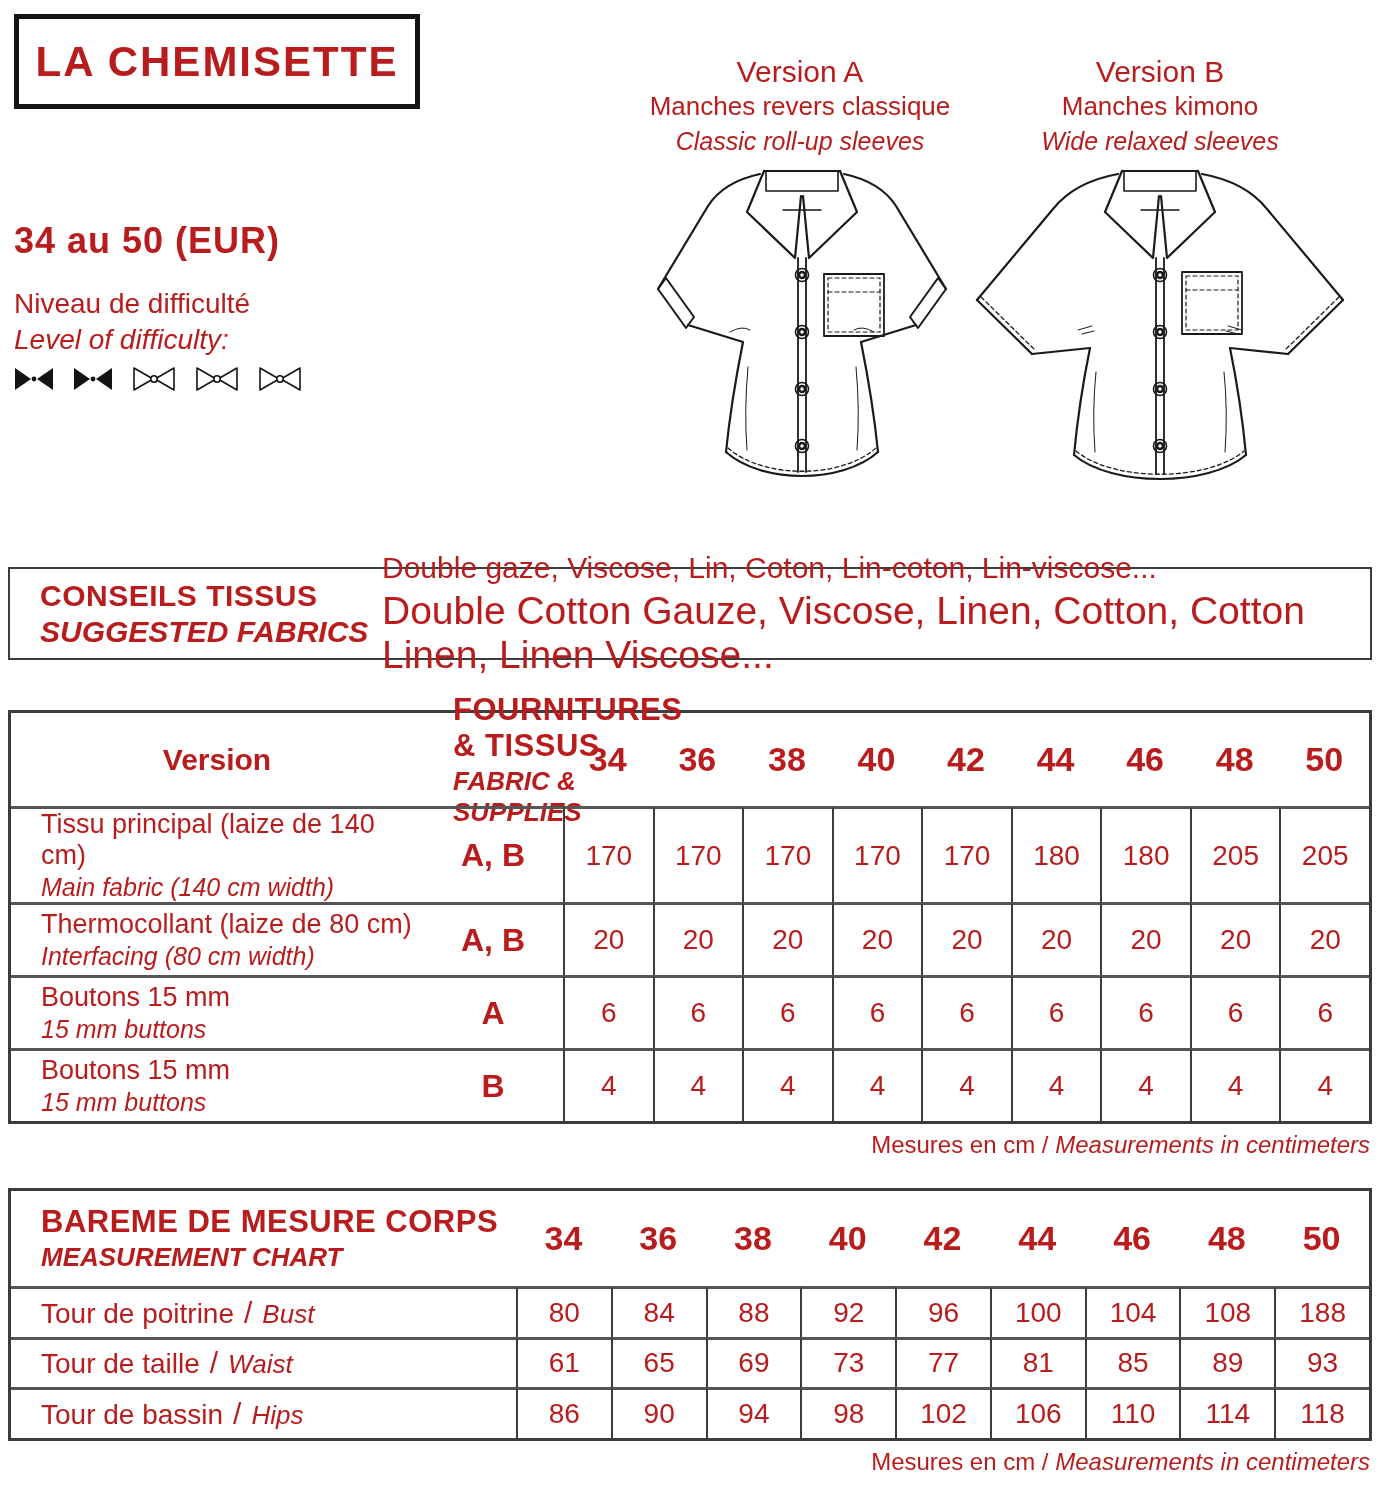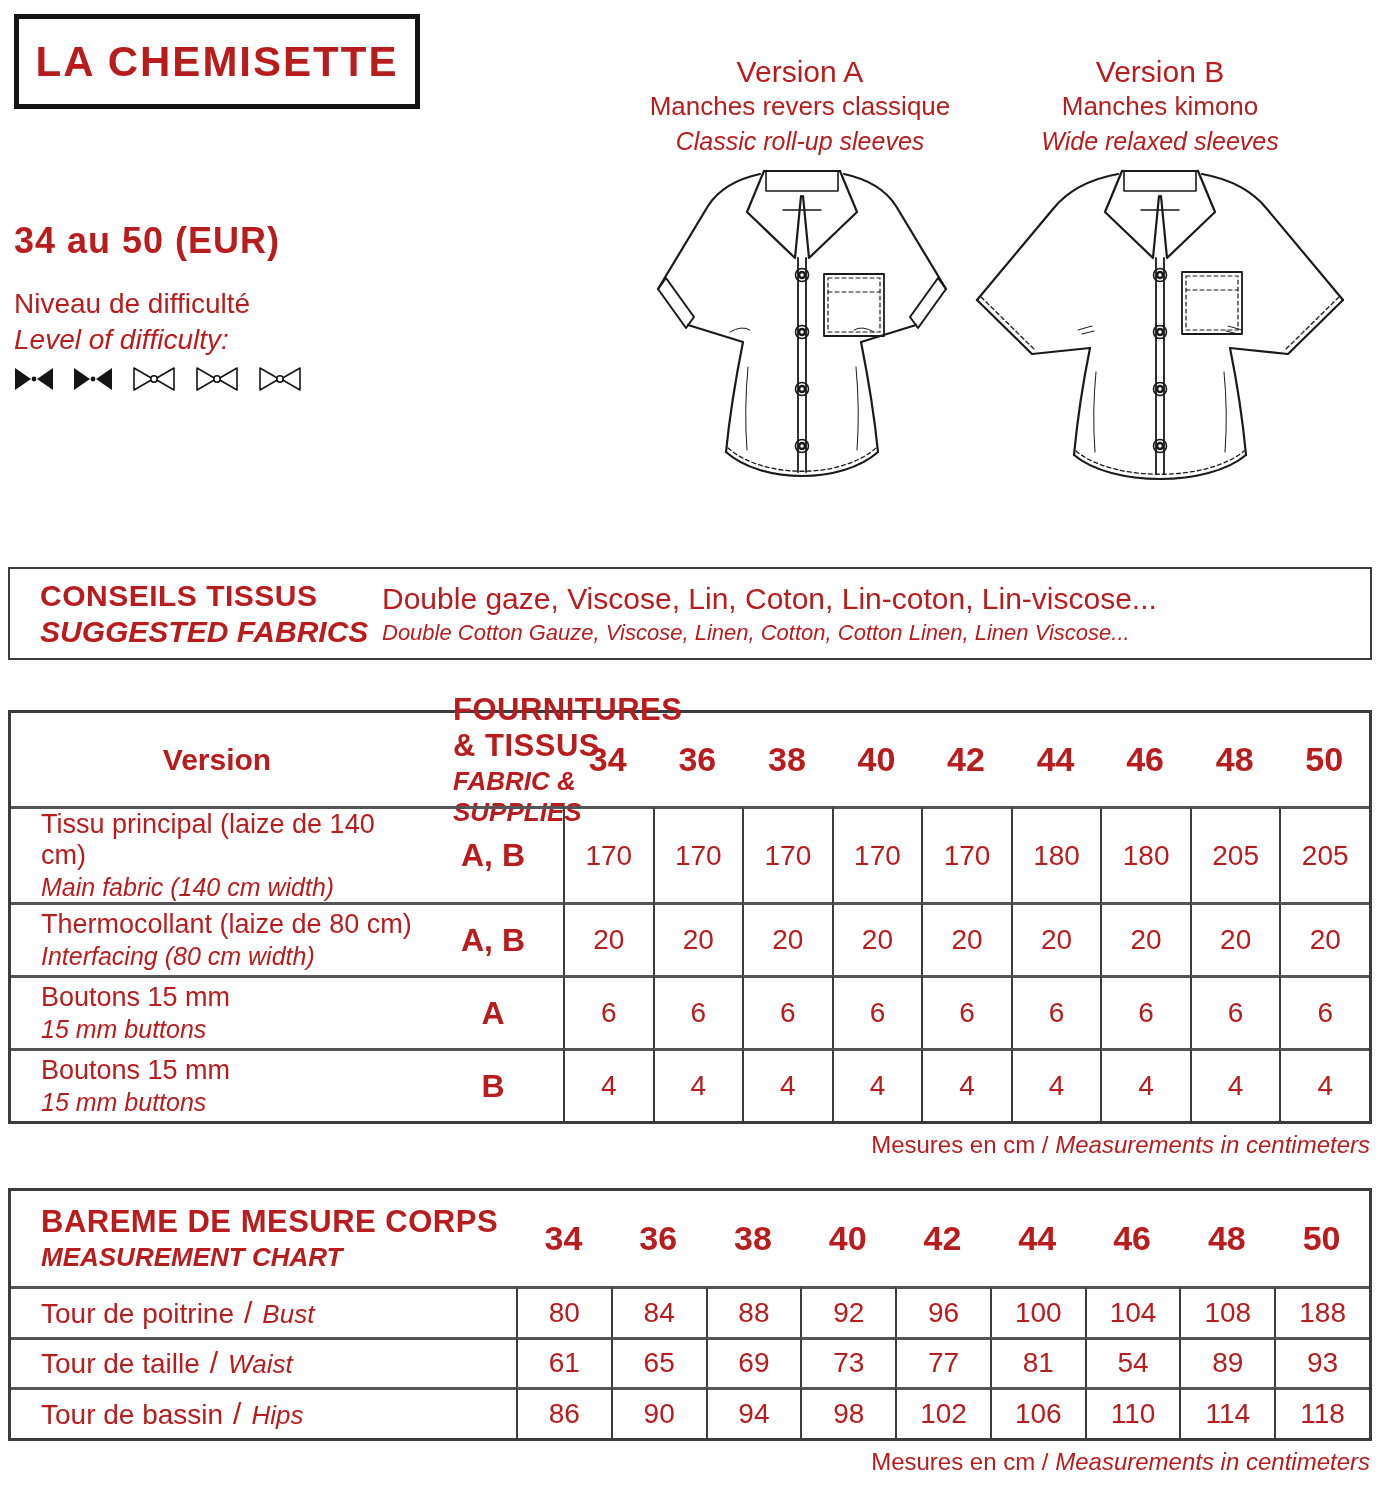--- a/index.html
+++ b/index.html
@@ -29,21 +29,21 @@
   .shirt-b { position:absolute; left:960px; top:162px; }
   
   .fabrics-box {
     position:absolute; left:8px; top:567px; width:1364px; height:93px;
     border:2px solid #3c3c3c; display:flex; align-items:center;
   }
   .fabrics-label { padding-left:30px; width:372px; flex:none; }
   .fabrics-label .fl-fr { font-size:30px; font-weight:bold; letter-spacing:0.5px; }
   .fabrics-label .fl-en { font-size:30px; font-weight:bold; font-style:italic; margin-top:2px; }
   .fabrics-text .ft-fr { font-size:30px; }
-  .fabrics-text .ft-en { font-size:22px; font-style:italic; margin-top:4px; }
+  .fabrics-text .ft-en { font-size:39px; margin-top:4px; }
   
   .grid-table { position:absolute; left:8px; width:1364px; border:3px solid #3c3c3c; display:grid; }
   .supplies-table { top:710px; height:414px; grid-template-columns:412px 140px repeat(9,1fr); grid-template-rows:93px repeat(4,1fr); }
   .mesure-table   { top:1188px; height:253px; grid-template-columns:505px repeat(9,1fr); grid-template-rows:95px repeat(3,1fr); }
   .cell { display:flex; align-items:center; justify-content:center; }
   .cell-label { flex-direction:column; align-items:flex-start; justify-content:center; padding-left:30px; }
   .t-title-fr { font-size:31px; font-weight:bold; letter-spacing:0.5px; }
   .t-title-en { font-size:26px; font-weight:bold; font-style:italic; margin-top:2px; }
   .version-head { font-size:30px; font-weight:bold; }
   .size-head { font-size:34px; font-weight:bold; }
@@ -329,21 +329,21 @@
 
     <div class="cell cell-label rt m-label">
       <div><span>Tour de taille</span><span class="slash">/</span><span class="en">Waist</span></div>
     </div>
     <div class="cell cell-val rt vl">61</div>
     <div class="cell cell-val rt vl">65</div>
     <div class="cell cell-val rt vl">69</div>
     <div class="cell cell-val rt vl">73</div>
     <div class="cell cell-val rt vl">77</div>
     <div class="cell cell-val rt vl">81</div>
-    <div class="cell cell-val rt vl">54</div>
+    <div class="cell cell-val rt vl">85</div>
     <div class="cell cell-val rt vl">89</div>
     <div class="cell cell-val rt vl">93</div>
 
     <div class="cell cell-label rt m-label">
       <div><span>Tour de bassin</span><span class="slash">/</span><span class="en">Hips</span></div>
     </div>
     <div class="cell cell-val rt vl">86</div>
     <div class="cell cell-val rt vl">90</div>
     <div class="cell cell-val rt vl">94</div>
     <div class="cell cell-val rt vl">98</div>

